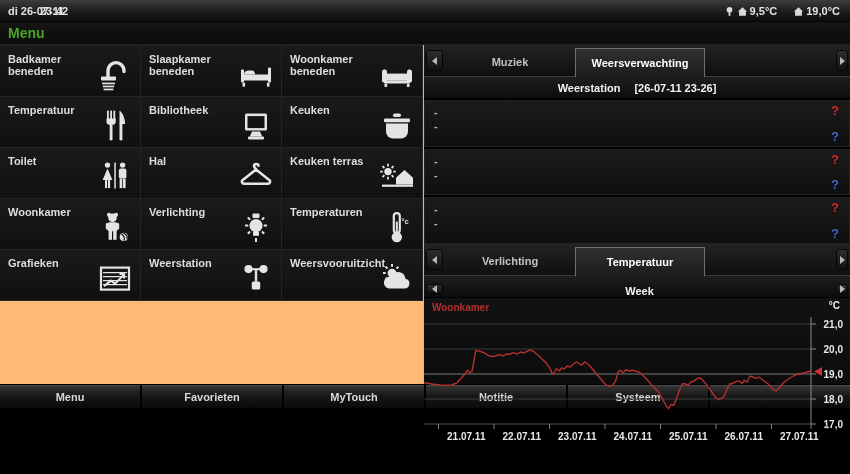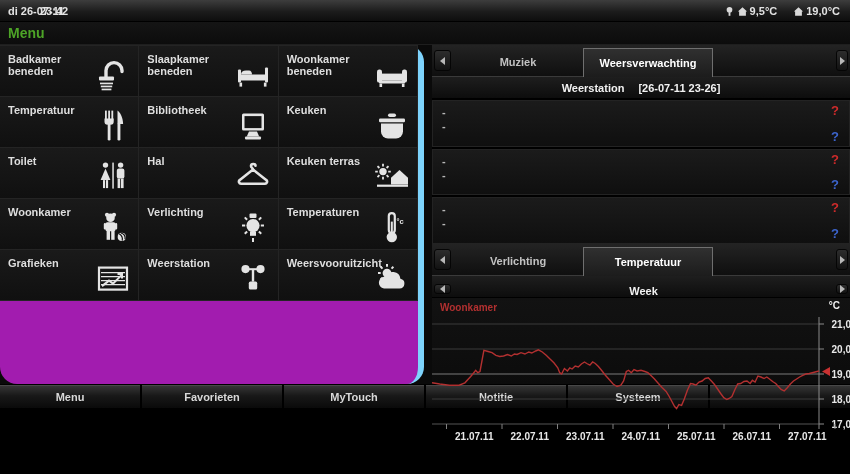--- a/index.html
+++ b/index.html
@@ -17,22 +17,22 @@
   .temp-reading { display:flex; align-items:flex-end; gap:2px; }
   .temp-reading .mini-icon { display:flex; align-items:center; }
 
   
   .titlebar { height:23px; flex:0 0 23px; display:flex; align-items:center;
               background:linear-gradient(#151515,#0c0c0c); border-bottom:1px solid #1e1e1e; }
   .page-title { font-size:14px; font-weight:bold; padding-left:8px; }
 
   
   .main { flex:1; display:flex; background:#0a0a0a; min-height:0; }
-  .left-pane { width:424px; flex:0 0 424px; border-right:6px solid #7dd3fc; background:#a21caf;border-radius:17px; }
-  .right-pane { flex:1; display:flex; flex-direction:column; background:#0c0c0c; min-width:0;margin-left:8px; }
+  .left-pane { width:424px; flex:0 0 424px; border-right:1px solid #7dd3fc; background:#fdba74; }
+  .right-pane { flex:1; display:flex; flex-direction:column; background:#0c0c0c; min-width:0; }
 
   
   .menu-grid { display:grid; grid-template-columns:repeat(3,1fr); grid-auto-rows:51px;
                border-top:1px solid #242424; }
   .menu-cell { position:relative; border-right:1px solid #242424; border-bottom:1px solid #242424;
                background:linear-gradient(#1a1a1a,#101010); cursor:pointer; }
   .menu-cell-label { position:absolute; top:7px; left:8px; right:46px;
                      font-size:11px; font-weight:bold; color:#dedede; line-height:12px; }
   .menu-cell-icon { position:absolute; right:7px; top:50%; transform:translateY(-40%);
                     width:36px; height:36px; }

